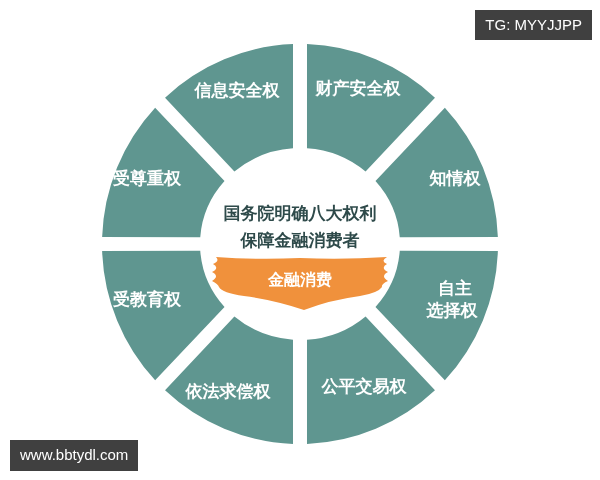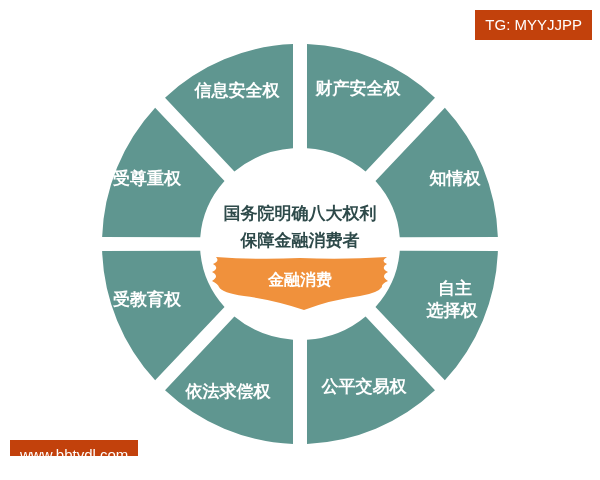--- a/index.html
+++ b/index.html
@@ -2,24 +2,24 @@
 <html><head>
 <meta charset="utf-8">
 <style>
   html, body { margin:0; padding:0; }
   body { width:600px; height:480px; background:#ffffff; position:relative; overflow:hidden;
          font-family: "DejaVu Sans", sans-serif; }
   #diagram { position:absolute; left:0; top:0; width:600px; height:480px; }
   .seg-label { font-family: "DejaVu Sans", sans-serif; font-weight:bold; fill:#ffffff; font-size:17px; }
   .center-title { font-family: "DejaVu Sans", sans-serif; font-weight:bold; fill:#2e4a4a; font-size:17px; }
   .banner-label { font-family: "DejaVu Sans", sans-serif; font-weight:bold; fill:#ffffff; font-size:16px; }
-  .wm { position:absolute; background:#c2410c; color:#ffffff; font-family:"Liberation Sans", sans-serif;
+  .wm { position:absolute; background:#404040; color:#ffffff; font-family:"Liberation Sans", sans-serif;
         font-size:15px; line-height:30px; padding:0 10px; }
   #wm-top { right:8px; top:10px; height:30px; }
-  #wm-bottom { left:10px; top:440px; height:16px; }
+  #wm-bottom { left:10px; top:440px; height:31px; }
 </style>
 </head>
 <body>
 
 <svg id="diagram" viewBox="0 0 600 480" xmlns="http://www.w3.org/2000/svg">
   <g id="segments">
       <path d="M306.99854190658556,44.12497422856529 A198,200 0 0 1 434.97093981112437,97.66831041186452 L365.59180152106524,171.53611470338728 A100,96 0 0 0 306.99428473375326,148.23510397568515 Z" fill="#5f9690"></path>
       <path d="M444.8683726922541,107.66571736250063 A198,200 0 0 1 497.8762755137203,236.9307657509237 L399.755100025328,237.28548665559686 A100,96 0 0 0 375.4832138506382,181.03187053977734 Z" fill="#5f9690"></path>
       <path d="M497.8762755137203,251.06923424907626 A198,200 0 0 1 444.8683726922541,380.33428263749937 L375.4832138506382,306.96812946022266 A100,96 0 0 0 399.755100025328,250.71451334440314 Z" fill="#5f9690"></path>
       <path d="M434.97093981112437,390.3316895881355 A198,200 0 0 1 306.99854190658556,443.8750257714347 L306.99428473375326,339.76489602431485 A100,96 0 0 0 365.5918015210653,316.4638852966127 Z" fill="#5f9690"></path>

